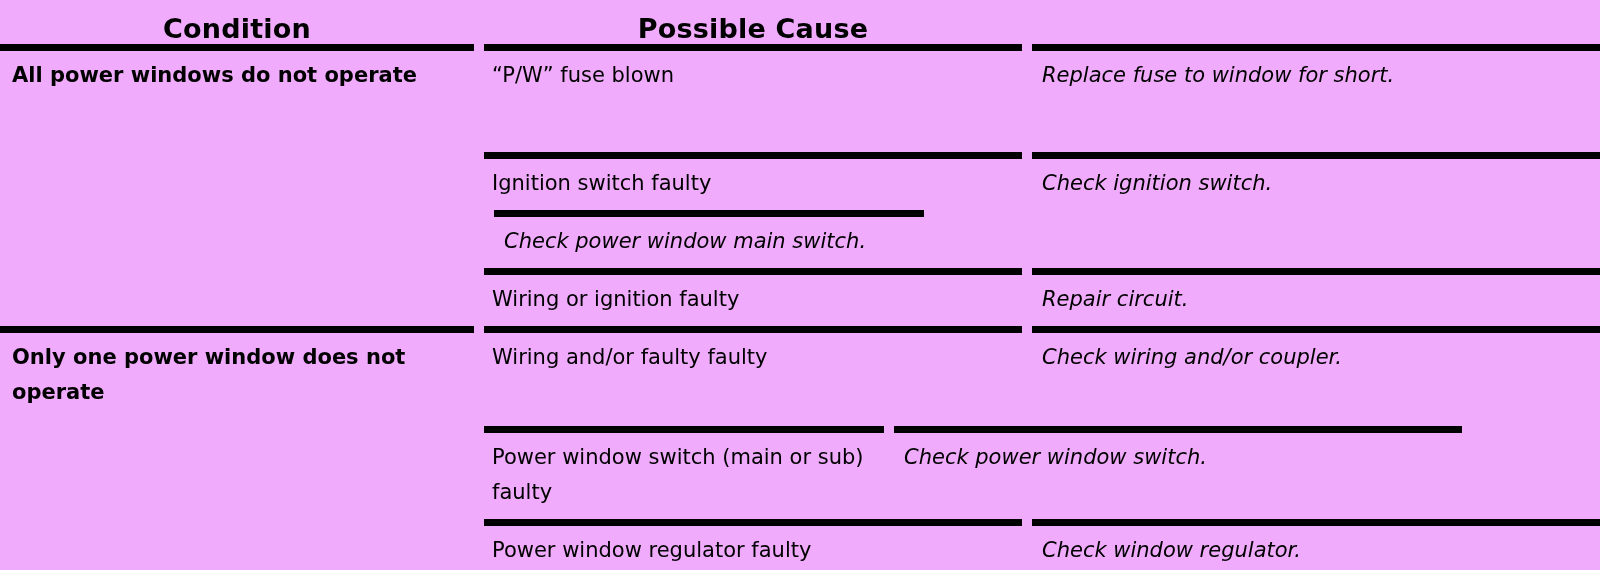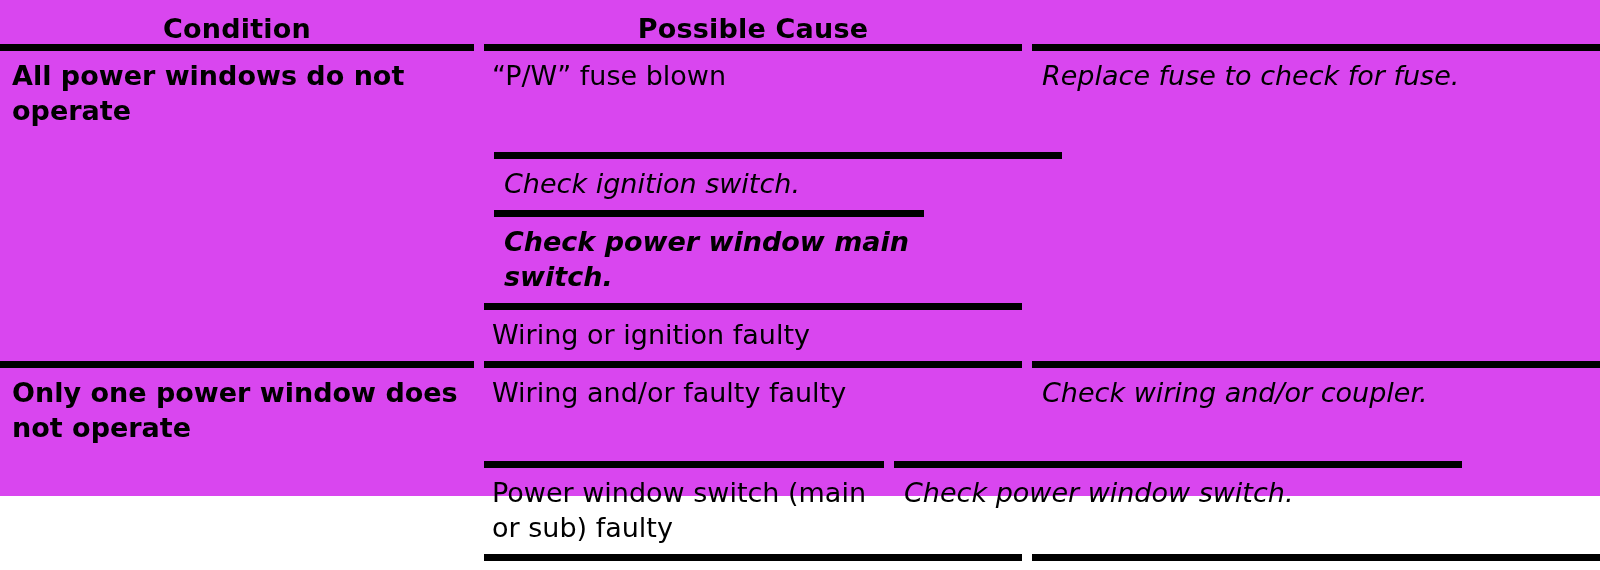--- a/index.html
+++ b/index.html
@@ -11,22 +11,22 @@
     width: 1600px;
     height: 570px;
     font-family: "DejaVu Sans", sans-serif;
     color: #000000;
     overflow: hidden;
   }
 
   .sheet {
     position: relative;
     width: 1600px;
-    height: 496px;
-    background: #d946ef;
+    height: 570px;
+    background: #f0abfc;
   }
 
   
   .header-row {
     display: flex;
     align-items: flex-end;
     height: 44px;
     padding-top: 2px;
     box-sizing: border-box;
   }
@@ -51,21 +51,21 @@
     width: 1600px;
   }
   .grid-row {
     display: flex;
     align-items: stretch;
   }
   .cell {
     position: relative;
     box-sizing: border-box;
     padding: 7px 12px 9px 12px;
-    font-size: 27px;
+    font-size: 21px;
     line-height: 35px;
   }
   .cell.c1 {
     font-weight: bold;
     padding-left: 12px;
     padding-right: 6px;
   }
   .cell.c2 {
     font-weight: normal;
     padding-left: 8px;
@@ -95,42 +95,44 @@
     <div class="gap"></div>
   </div>
 
   <div class="table">
 
     <div class="grid-row">
       <div class="cell c1 col-1 ruled" style="min-height:108px;">All power windows do not operate</div>
       <div class="gap"></div>
       <div class="cell c2 col-2 ruled">“P/W” fuse blown</div>
       <div class="gap"></div>
-      <div class="cell c3 col-3 ruled">Replace fuse to check for fuse.</div>
+      <div class="cell c3 col-3 ruled">Replace fuse to window for short.</div>
     </div>
 
     <div class="grid-row">
       <div class="spacer-cell col-1"></div>
       <div class="gap"></div>
+      <div class="cell c2 col-2 ruled">Ignition switch faulty</div>
       <div class="gap"></div>
       <div class="cell c3 col-3 ruled">Check ignition switch.</div>
     </div>
 
     <div class="grid-row">
       <div class="spacer-cell col-1"></div>
       <div class="gap"></div>
       <div class="gap"></div>
-      <div class="cell c3 col-3 ruled" style="max-width:430px;font-weight:bold;">Check power window main switch.</div>
+      <div class="cell c3 col-3 ruled" style="max-width:430px;">Check power window main switch.</div>
     </div>
 
     <div class="grid-row">
       <div class="spacer-cell col-1"></div>
       <div class="gap"></div>
       <div class="cell c2 col-2 ruled">Wiring or ignition faulty</div>
       <div class="gap"></div>
+      <div class="cell c3 col-3 ruled">Repair circuit.</div>
     </div>
 
     <div class="grid-row">
       <div class="cell c1 col-1 ruled" style="min-height:100px;">Only one power window does not operate</div>
       <div class="gap"></div>
       <div class="cell c2 col-2 ruled">Wiring and/or faulty faulty</div>
       <div class="gap"></div>
       <div class="cell c3 col-3 ruled">Check wiring and/or coupler.</div>
     </div>
 

